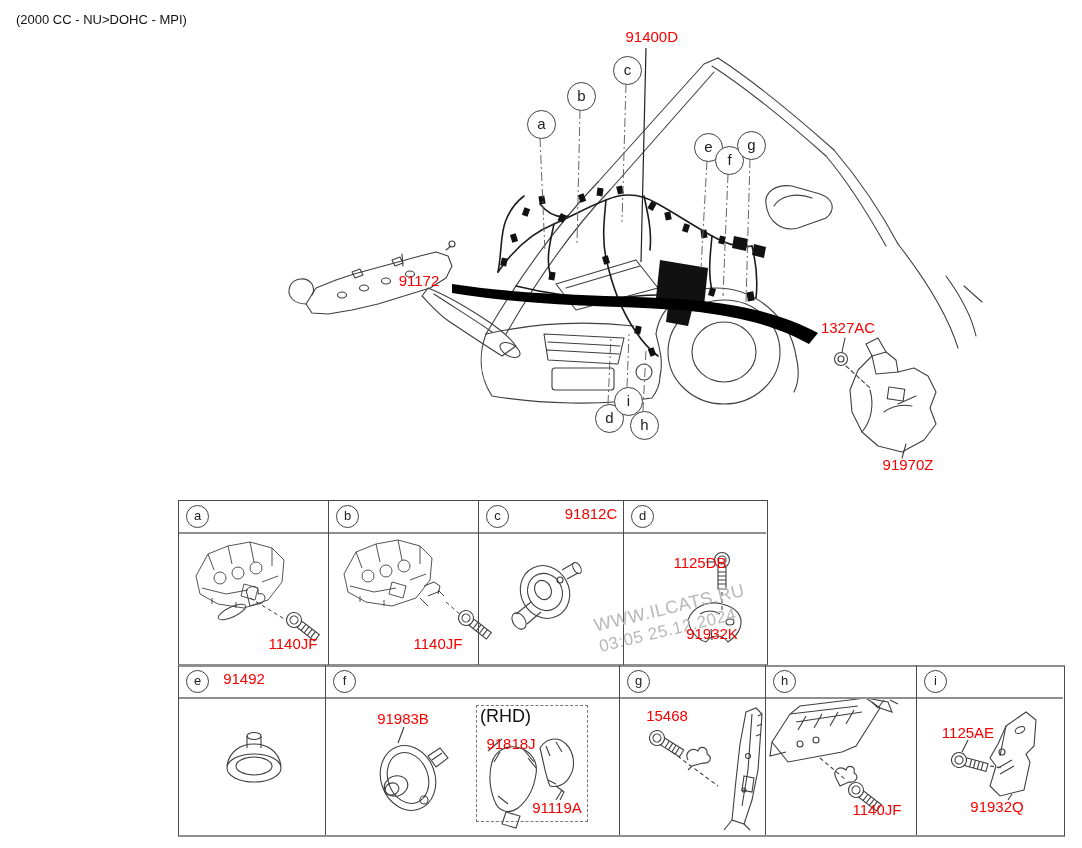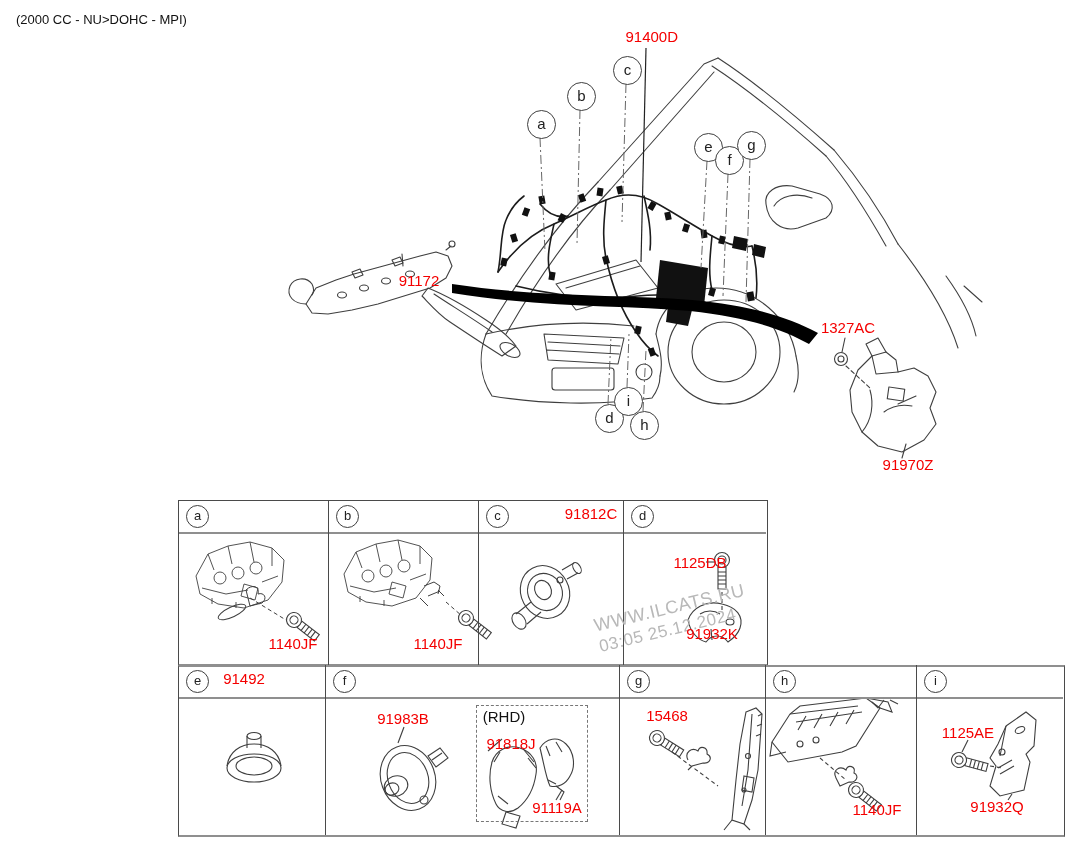--- a/index.html
+++ b/index.html
@@ -1,21 +1,21 @@
 <!DOCTYPE html>
 <html><head>
 <meta charset="utf-8">
 <style>
   html,body{margin:0;padding:0;background:#fff;}
   #page{position:relative;width:1082px;height:848px;background:#fff;overflow:hidden;
         font-family:"Liberation Sans",sans-serif;}
   #art{position:absolute;left:0;top:0;z-index:2;}
   .txt{position:absolute;white-space:nowrap;z-index:6;}
   .plabel{color:#f40000;font-size:15px;line-height:15px;text-align:center;cursor:pointer;}
-  .klabel{color:#111;font-size:15px;line-height:15px;text-align:center;}
+  .klabel{color:#111;font-size:18px;line-height:15px;text-align:center;}
   .title{color:#111;font-size:13px;}
   .callout{position:absolute;width:27px;height:27px;border:1.4px solid #3f3f3f;border-radius:50%;
            background:#fff;color:#222;font-size:15px;line-height:25px;text-align:center;z-index:5;}
   .tcallout{position:absolute;width:21px;height:21px;border:1.2px solid #3f3f3f;border-radius:50%;
            background:#fff;color:#222;font-size:13px;line-height:19px;text-align:center;z-index:5;}
   .tbox{position:absolute;border:1px solid #4a4a4a;z-index:3;}
   .vline{position:absolute;width:1px;background:#4a4a4a;z-index:3;}
   .hsep{position:absolute;height:2px;background:#8f8f8f;z-index:3;}
   .rhdbox{position:absolute;border:1.5px dashed #777;z-index:4;}
   .wm{position:absolute;left:592px;top:616px;z-index:5;color:#b8b8b8;

